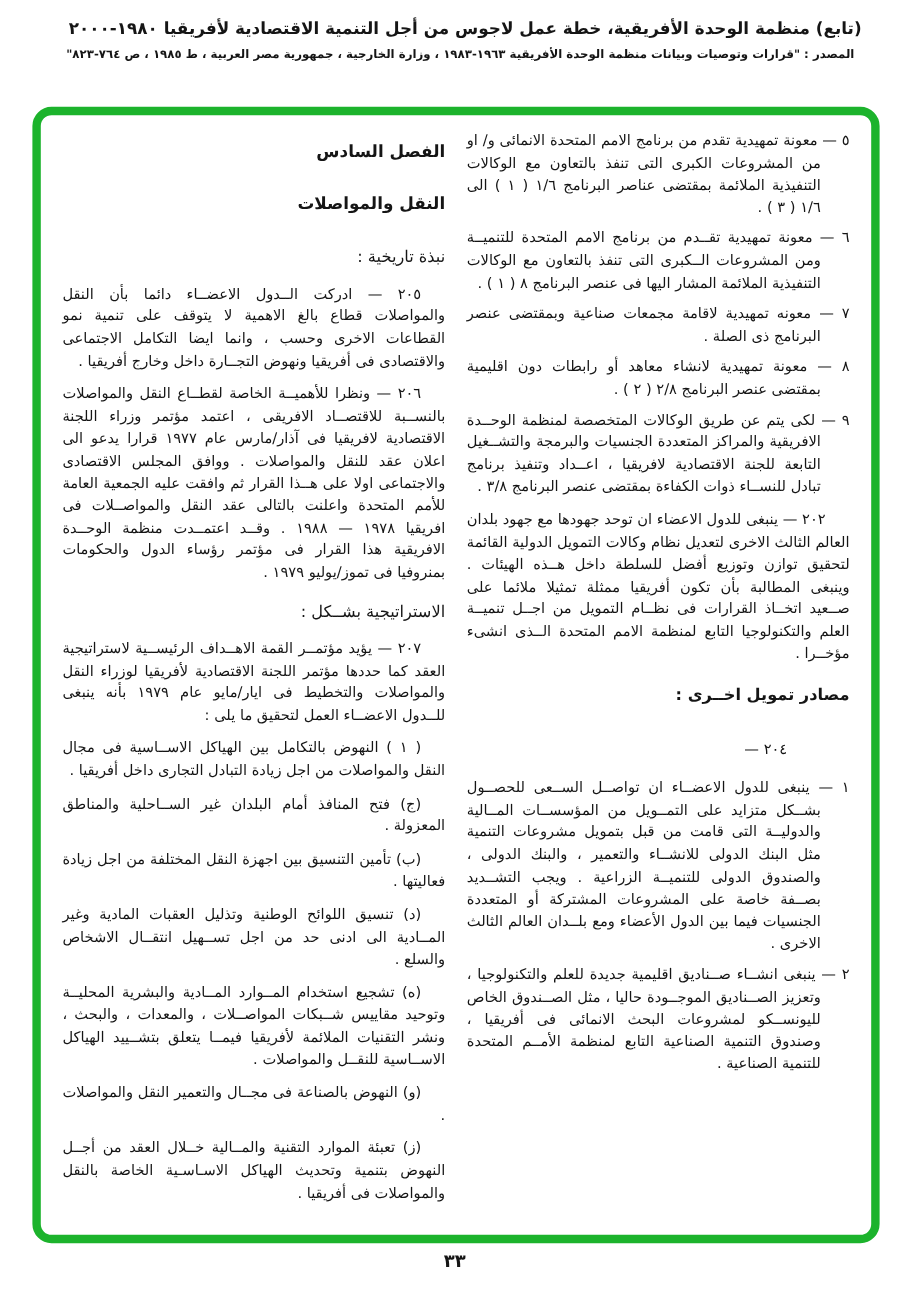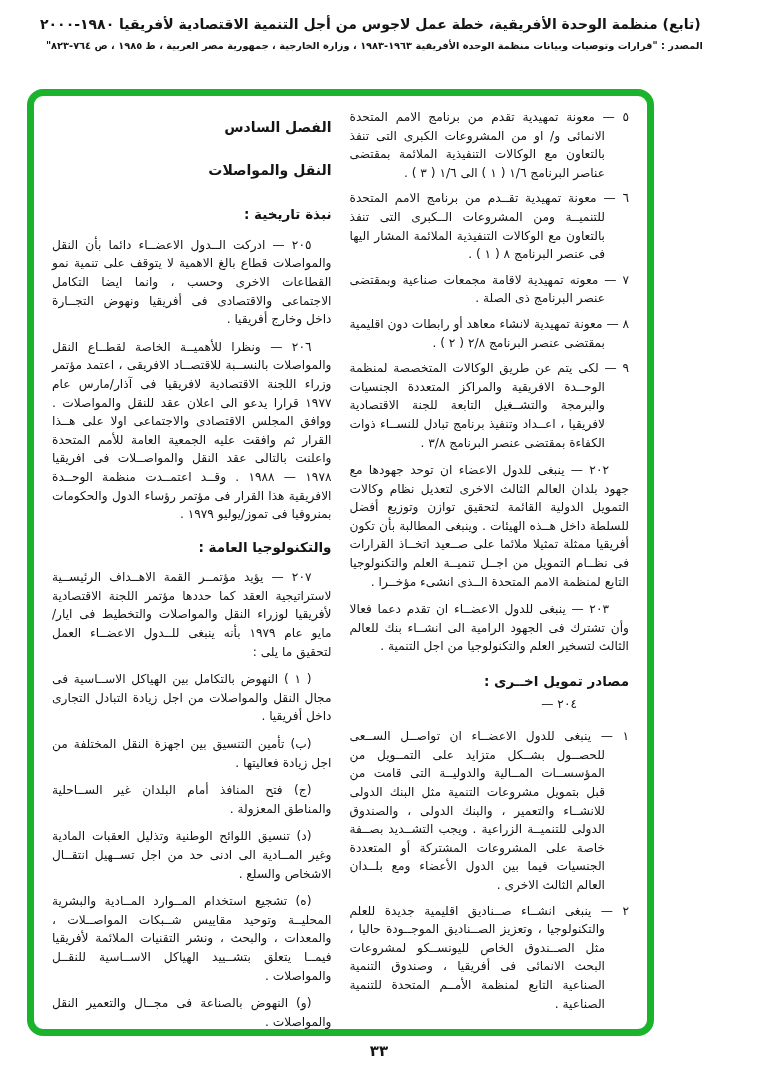--- a/index.html
+++ b/index.html
@@ -7,39 +7,39 @@
   body {
     position: relative;
     background: #ffffff;
     font-family: "DejaVu Sans", sans-serif;
     color: #151515;
     overflow: hidden;
   }
   .page-header {
     position: absolute;
     top: 16px; left: 0; right: 0;
-    text-align: left;
+    text-align: right;
     direction: rtl;
   }
   .page-header .title {
     font-size: 14px;
     font-weight: bold;
     padding: 0 40px;
   }
   .page-header .source {
     font-size: 9.8px;
     font-weight: bold;
     margin-top: 8px;
     padding: 0 46px;
     white-space: nowrap;
   }
   .green-frame {
     position: absolute;
     left: 27px; top: 89px;
-    width: 627px; height: 947px;
+    width: 706px; height: 947px;
     border: 7px solid #1cb32c;
     border-radius: 16px;
     display: flex;
     direction: rtl;
     gap: 18px;
     padding: 12px 18px 8px 18px;
     overflow: hidden;
     background: #ffffff;
   }
   .col {
@@ -54,21 +54,21 @@
     text-indent: -24px;
     margin-bottom: 7px;
   }
   .para {
     text-indent: 20px;
     margin: 9px 0;
   }
   .section-heading {
     font-size: 13.5px;
     font-weight: bold;
-    margin: 16px 0 4px;
+    margin: 16px 0 26px;
     text-align: right;
   }
   .p204 {
     text-indent: 52px;
     margin: 4px 0 14px;
   }
   .chapter-heading {
     text-align: right;
     font-size: 14px;
     font-weight: bold;
@@ -77,21 +77,21 @@
   }
   .chapter-subheading {
     text-align: right;
     font-size: 14px;
     font-weight: bold;
     margin: 0 0 26px;
     text-indent: 0;
   }
   .sub-heading {
     font-size: 13.5px;
-    font-weight: bold;
+    font-weight: normal;
     text-align: right;
     margin: 14px 0 12px;
   }
   .page-number {
     position: absolute;
     bottom: 18px; left: 0; right: 0;
     text-align: center;
     font-size: 15px;
     font-weight: bold;
   }
@@ -106,38 +106,37 @@
 
 <main class="green-frame">
 
   <section class="col">
     <p class="hang">٥ — معونة تمهيدية تقدم من برنامج الامم المتحدة الانمائى و/ او من المشروعات الكبرى التى تنفذ بالتعاون مع الوكالات التنفيذية الملائمة بمقتضى عناصر البرنامج ١/٦ ( ١ ) الى ١/٦ ( ٣ ) .</p>
     <p class="hang">٦ — معونة تمهيدية تقــدم من برنامج الامم المتحدة للتنميــة ومن المشروعات الــكبرى التى تنفذ بالتعاون مع الوكالات التنفيذية الملائمة المشار اليها فى عنصر البرنامج ٨ ( ١ ) .</p>
     <p class="hang">٧ — معونه تمهيدية لاقامة مجمعات صناعية وبمقتضى عنصر البرنامج ذى الصلة .</p>
     <p class="hang">٨ — معونة تمهيدية لانشاء معاهد أو رابطات دون اقليمية بمقتضى عنصر البرنامج ٢/٨ ( ٢ ) .</p>
     <p class="hang">٩ — لكى يتم عن طريق الوكالات المتخصصة لمنظمة الوحــدة الافريقية والمراكز المتعددة الجنسيات والبرمجة والتشــغيل التابعة للجنة الاقتصادية لافريقيا ، اعــداد وتنفيذ برنامج تبادل للنســاء ذوات الكفاءة بمقتضى عنصر البرنامج ٣/٨ .</p>
     <p class="para">٢٠٢ — ينبغى للدول الاعضاء ان توحد جهودها مع جهود بلدان العالم الثالث الاخرى لتعديل نظام وكالات التمويل الدولية القائمة لتحقيق توازن وتوزيع أفضل للسلطة داخل هــذه الهيئات . وينبغى المطالبة بأن تكون أفريقيا ممثلة تمثيلا ملائما على صــعيد اتخــاذ القرارات فى نظــام التمويل من اجــل تنميــة العلم والتكنولوجيا التابع لمنظمة الامم المتحدة الــذى انشىء مؤخــرا .</p>
-    <p class="para">٢٠٣ — ينبغى للدول الاعضــاء ان تقدم دعما فعالا وأن تشترك فى الجهود الرامية الى انشــاء بنك للعالم الثالث لتسخير العلم والتكنولوجيا من اجل التنمية .</p>
     <h3 class="section-heading">مصادر تمويل اخــرى :</h3>
     <p class="p204">٢٠٤ —</p>
     <p class="hang">١ — ينبغى للدول الاعضــاء ان تواصــل الســعى للحصــول بشــكل متزايد على التمــويل من المؤسســات المــالية والدوليــة التى قامت من قبل بتمويل مشروعات التنمية مثل البنك الدولى للانشــاء والتعمير ، والبنك الدولى ، والصندوق الدولى للتنميــة الزراعية . ويجب التشــديد بصــفة خاصة على المشروعات المشتركة أو المتعددة الجنسيات فيما بين الدول الأعضاء ومع بلــدان العالم الثالث الاخرى .</p>
     <p class="hang">٢ — ينبغى انشــاء صــناديق اقليمية جديدة للعلم والتكنولوجيا ، وتعزيز الصــناديق الموجــودة حاليا ، مثل الصــندوق الخاص لليونســكو لمشروعات البحث الانمائى فى أفريقيا ، وصندوق التنمية الصناعية التابع لمنظمة الأمــم المتحدة للتنمية الصناعية .</p>
   </section>
 
   <section class="col">
     <h2 class="chapter-heading">الفصل السادس</h2>
     <h2 class="chapter-subheading">النقل والمواصلات</h2>
     <h3 class="sub-heading">نبذة تاريخية :</h3>
     <p class="para">٢٠٥ — ادركت الــدول الاعضــاء دائما بأن النقل والمواصلات قطاع بالغ الاهمية لا يتوقف على تنمية نمو القطاعات الاخرى وحسب ، وانما ايضا التكامل الاجتماعى والاقتصادى فى أفريقيا ونهوض التجــارة داخل وخارج أفريقيا .</p>
     <p class="para">٢٠٦ — ونظرا للأهميــة الخاصة لقطــاع النقل والمواصلات بالنســبة للاقتصــاد الافريقى ، اعتمد مؤتمر وزراء اللجنة الاقتصادية لافريقيا فى آذار/مارس عام ١٩٧٧ قرارا يدعو الى اعلان عقد للنقل والمواصلات . ووافق المجلس الاقتصادى والاجتماعى اولا على هــذا القرار ثم وافقت عليه الجمعية العامة للأمم المتحدة واعلنت بالتالى عقد النقل والمواصــلات فى افريقيا ١٩٧٨ — ١٩٨٨ . وقــد اعتمــدت منظمة الوحــدة الافريقية هذا القرار فى مؤتمر رؤساء الدول والحكومات بمنروفيا فى تموز/يوليو ١٩٧٩ .</p>
-    <h3 class="sub-heading">والتكنولوجيا العامة :</h3>
+    <h3 class="sub-heading">الاستراتيجية بشــكل :</h3>
     <p class="para">٢٠٧ — يؤيد مؤتمــر القمة الاهــداف الرئيســية لاستراتيجية العقد كما حددها مؤتمر اللجنة الاقتصادية لأفريقيا لوزراء النقل والمواصلات والتخطيط فى ايار/مايو عام ١٩٧٩ بأنه ينبغى للــدول الاعضــاء العمل لتحقيق ما يلى :</p>
     <p class="para">( ١ ) النهوض بالتكامل بين الهياكل الاســاسية فى مجال النقل والمواصلات من اجل زيادة التبادل التجارى داخل أفريقيا .</p>
+    <p class="para">(ج) فتح المنافذ أمام البلدان غير الســاحلية والمناطق المعزولة .</p>
     <p class="para">(ب) تأمين التنسيق بين اجهزة النقل المختلفة من اجل زيادة فعاليتها .</p>
-    <p class="para">(ج) فتح المنافذ أمام البلدان غير الســاحلية والمناطق المعزولة .</p>
     <p class="para">(د) تنسيق اللوائح الوطنية وتذليل العقبات المادية وغير المــادية الى ادنى حد من اجل تســهيل انتقــال الاشخاص والسلع .</p>
     <p class="para">(ه) تشجيع استخدام المــوارد المــادية والبشرية المحليــة وتوحيد مقاييس شــبكات المواصــلات ، والمعدات ، والبحث ، ونشر التقنيات الملائمة لأفريقيا فيمــا يتعلق بتشــييد الهياكل الاســاسية للنقــل والمواصلات .</p>
     <p class="para">(و) النهوض بالصناعة فى مجــال والتعمير النقل والمواصلات .</p>
     <p class="para">(ز) تعبئة الموارد التقنية والمــالية خــلال العقد من أجــل النهوض بتنمية وتحديث الهياكل الاسـاسـية الخاصة بالنقل والمواصلات فى أفريقيا .</p>
   </section>
 
 </main>
 
 <footer class="page-number">٣٣</footer>
 

